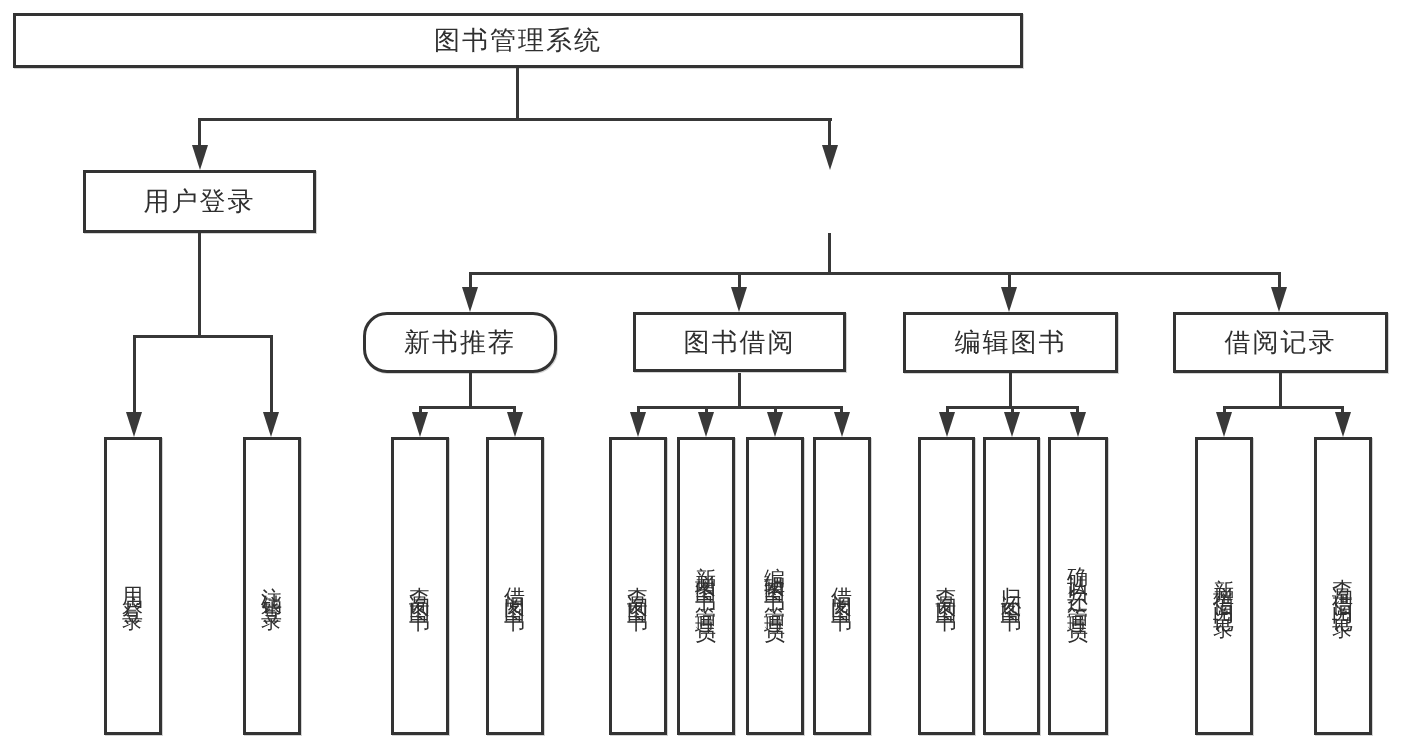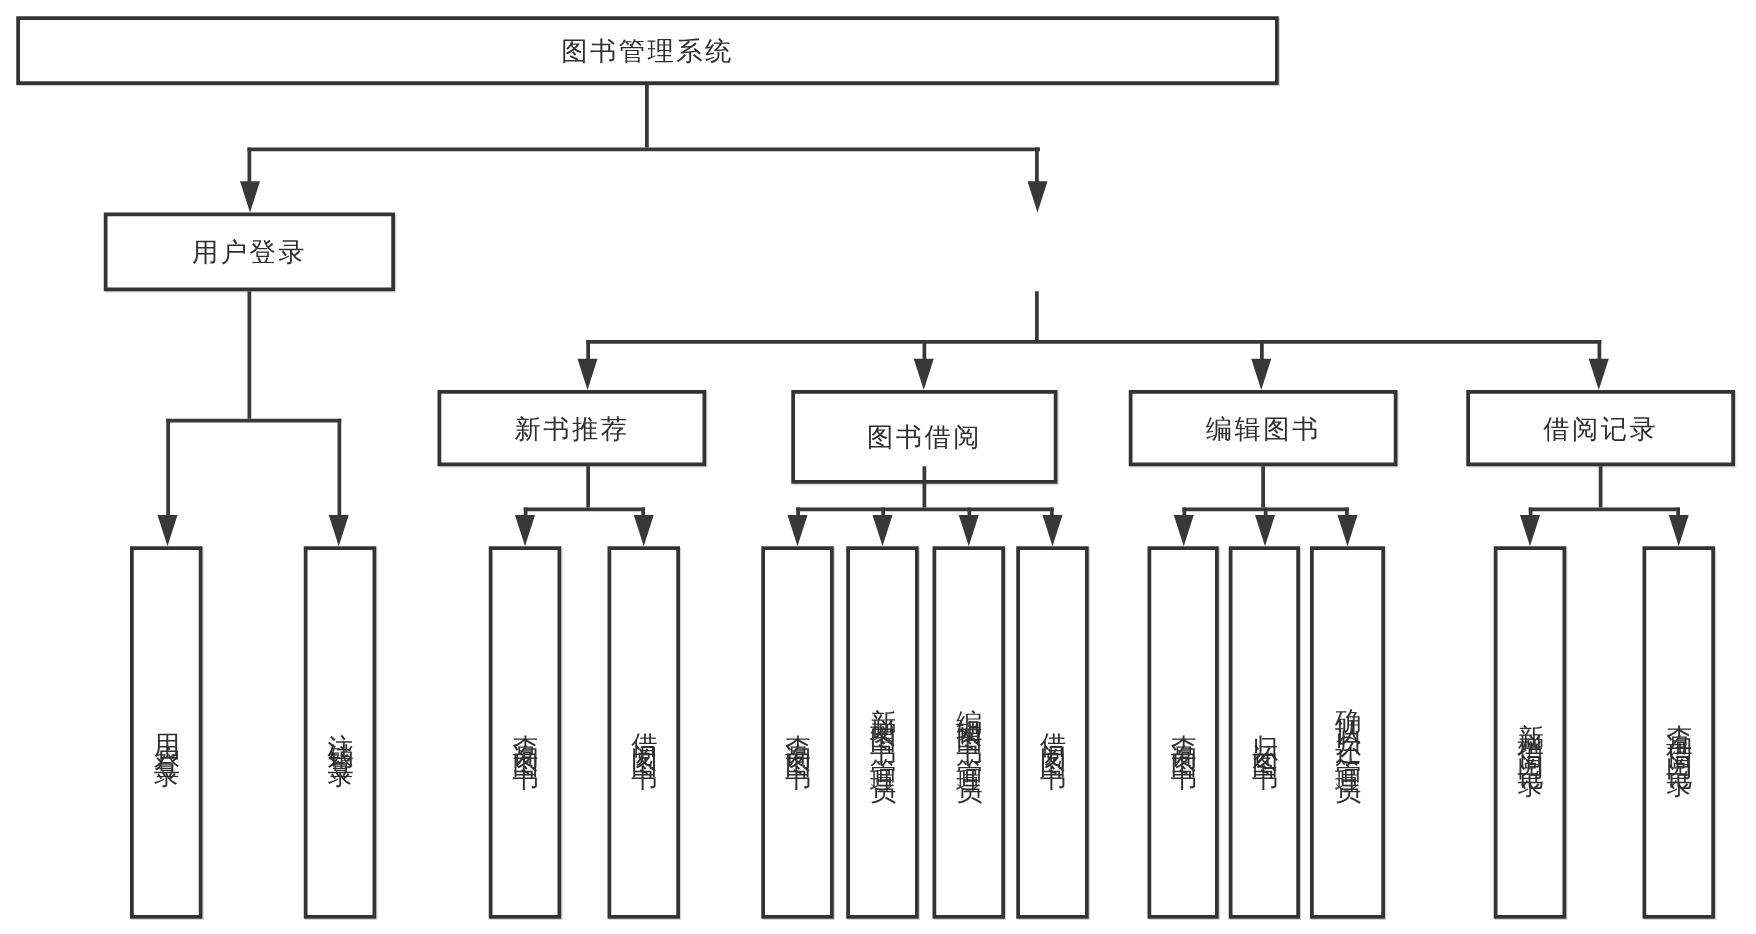--- a/index.html
+++ b/index.html
@@ -5,21 +5,21 @@
   html,body{margin:0;padding:0;background:#fff;}
   #stage{
     position:relative;width:1405px;height:747px;background:#ffffff;
     font-family:"Liberation Sans","DejaVu Sans",sans-serif;color:#2f2f2f;overflow:hidden;
   }
   .box{
     position:absolute;background:#fff;border:3px solid #333333;box-sizing:border-box;
     display:flex;align-items:center;justify-content:center;
     box-shadow:1px 1px 0 0 rgba(160,160,160,.45);
   }
-  .hlabel{font-size:21px;letter-spacing:2px;white-space:nowrap;}
+  .hlabel{font-size:26px;letter-spacing:2px;white-space:nowrap;}
   .vlabel{
     writing-mode:vertical-rl;text-orientation:mixed;
     font-size:21px;letter-spacing:8px;line-height:1;white-space:nowrap;
   }
   .ln{position:absolute;background:#383838;}
   .arrow{
     position:absolute;width:0;height:0;
     border-left:8px solid transparent;border-right:8px solid transparent;
     border-top:25px solid #383838;
   }
@@ -59,24 +59,24 @@
   <div class="ln" style="left:469px;top:272px;width:812px;height:3px;"></div>
   <div class="ln" style="left:469px;top:272px;width:3px;height:20px;"></div>
   <div class="arrow" style="left:462px;top:287px;"></div>
   <div class="ln" style="left:738px;top:272px;width:3px;height:20px;"></div>
   <div class="arrow" style="left:731px;top:287px;"></div>
   <div class="ln" style="left:1008px;top:272px;width:3px;height:20px;"></div>
   <div class="arrow" style="left:1001px;top:287px;"></div>
   <div class="ln" style="left:1278px;top:272px;width:3px;height:20px;"></div>
   <div class="arrow" style="left:1271px;top:287px;"></div>
 
-  <div class="box" style="left:350px;top:312px;width:215px;height:61px;">
+  <div class="box" style="left:363px;top:312px;width:194px;height:61px;border-radius:24px;">
     <span class="hlabel">新书推荐</span>
   </div>
-  <div class="box" style="left:633px;top:312px;width:213px;height:75px;">
+  <div class="box" style="left:633px;top:312px;width:213px;height:60px;">
     <span class="hlabel">图书借阅</span>
   </div>
   <div class="box" style="left:903px;top:312px;width:215px;height:61px;">
     <span class="hlabel">编辑图书</span>
   </div>
   <div class="box" style="left:1173px;top:312px;width:215px;height:61px;">
     <span class="hlabel">借阅记录</span>
   </div>
 
   <div class="ln" style="left:469px;top:373px;width:3px;height:33px;"></div>

